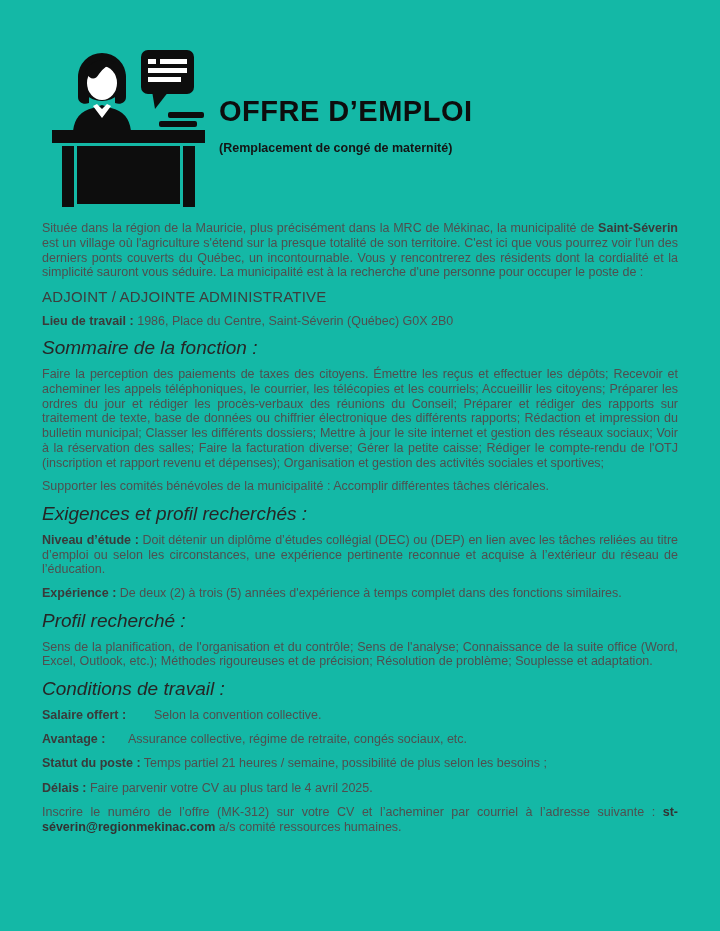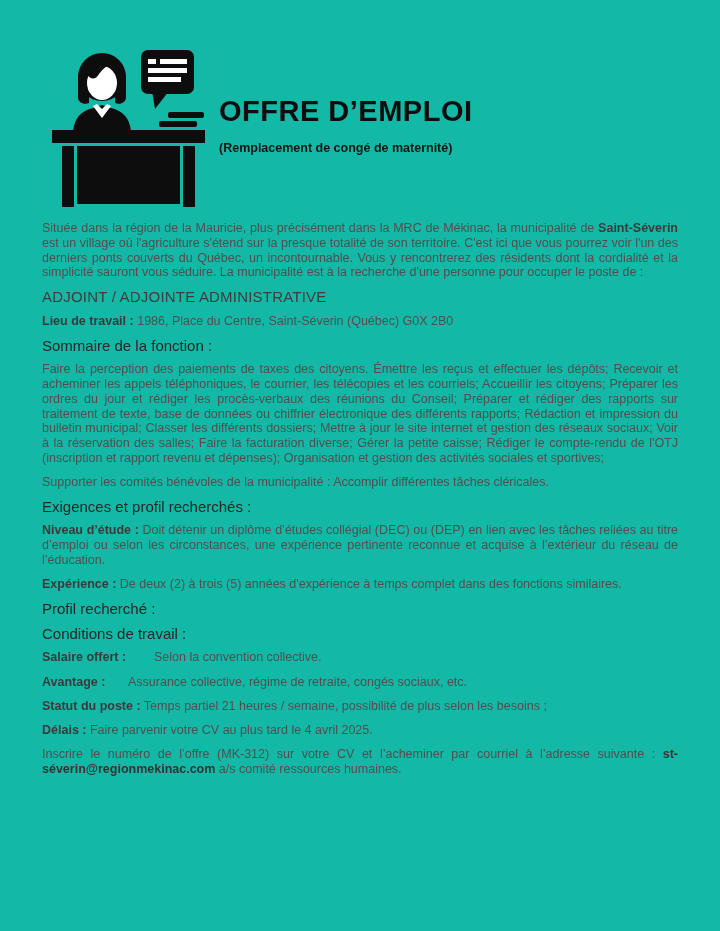--- a/index.html
+++ b/index.html
@@ -27,22 +27,22 @@
     font-size:12.5px;font-weight:bold;color:#141414;
     margin-top:15px;
   }
   p{margin:0 0 9px 0;text-align:justify;}
   .label{font-weight:bold;color:#3a3a3a;}
   .job-title{
     font-size:15px;font-weight:400;color:#3d3d3d;
     letter-spacing:0.2px;margin:0 0 8px 0;line-height:1.1;
   }
   .section-heading{
-    font-size:15px;font-weight:400;color:#262626;
-    margin:3px 0 7px 0;line-height:1.2;
+    font-size:19px;font-weight:400;color:#262626;
+    margin:3px 0 7px 0;line-height:1.2;font-style:italic;
   }
   .cond-row{margin:0 0 9.5px 0;text-align:left;}
   .w112{display:inline-block;width:112px;}
   .w86{display:inline-block;width:86px;}
   .email{font-weight:bold;color:#333333;}
   .note{font-style:italic;font-weight:bold;color:#333333;}
 </style>
 </head>
 <body>
 
@@ -100,20 +100,21 @@
 
   <div class="section-heading">Sommaire de la fonction :</div>
   <p>Faire la perception des paiements de taxes des citoyens. Émettre les reçus et effectuer les dépôts;  Recevoir et acheminer les appels téléphoniques, le courrier, les télécopies et les courriels;  Accueillir les citoyens;  Préparer les ordres du jour et rédiger les procès-verbaux des réunions du Conseil;  Préparer et rédiger des rapports sur traitement de texte, base de données ou chiffrier électronique des différents rapports;  Rédaction et impression du bulletin municipal;  Classer les différents dossiers;  Mettre à jour le site internet et gestion des réseaux sociaux;  Voir à la réservation des salles;  Faire la facturation diverse;  Gérer la petite caisse;  Rédiger le compte-rendu de l'OTJ (inscription et rapport revenu et dépenses);  Organisation et gestion des activités sociales et sportives;</p>
   <p>Supporter les comités bénévoles de la municipalité : Accomplir différentes tâches cléricales.</p>
 
   <div class="section-heading">Exigences et profil recherchés :</div>
   <p><span class="label">Niveau d’étude :</span><span> Doit détenir un diplôme d’études collégial (DEC) ou (DEP) en lien avec les tâches reliées au titre d’emploi ou selon les circonstances, une expérience pertinente reconnue et acquise à l’extérieur du réseau de l’éducation.</span></p>
   <p><span class="label">Expérience :</span><span> De deux (2) à trois (5) années d'expérience à temps complet dans des fonctions similaires.</span></p>
 
   <div class="section-heading">Profil recherché :</div>
+  <p>Sens de la planification, de l'organisation et du contrôle; Sens de l'analyse; Connaissance de la suite office (Word, Excel, Outlook, etc.); Méthodes rigoureuses et de précision; Résolution de problème; Souplesse et adaptation.</p>
 
   <div class="section-heading">Conditions de travail :</div>
 
   <div class="cond-row"><span class="label w112">Salaire offert :</span><span>Selon la convention collective.</span></div>
   <div class="cond-row"><span class="label w86">Avantage :</span><span>Assurance collective, régime de retraite, congés sociaux, etc.</span></div>
   <div class="cond-row"><span class="label">Statut du poste :</span><span> Temps partiel 21 heures / semaine, possibilité de plus selon les besoins ;</span></div>
   <div class="cond-row"><span class="label">Délais :</span><span> Faire parvenir votre CV au plus tard le 4 avril 2025.</span></div>
 
   <p><span>Inscrire le numéro de l’offre (MK-312) sur votre CV et l’acheminer par courriel à l’adresse suivante : </span><span class="email">st-séverin@regionmekinac.com</span><span> a/s comité ressources humaines.</span></p>
 

